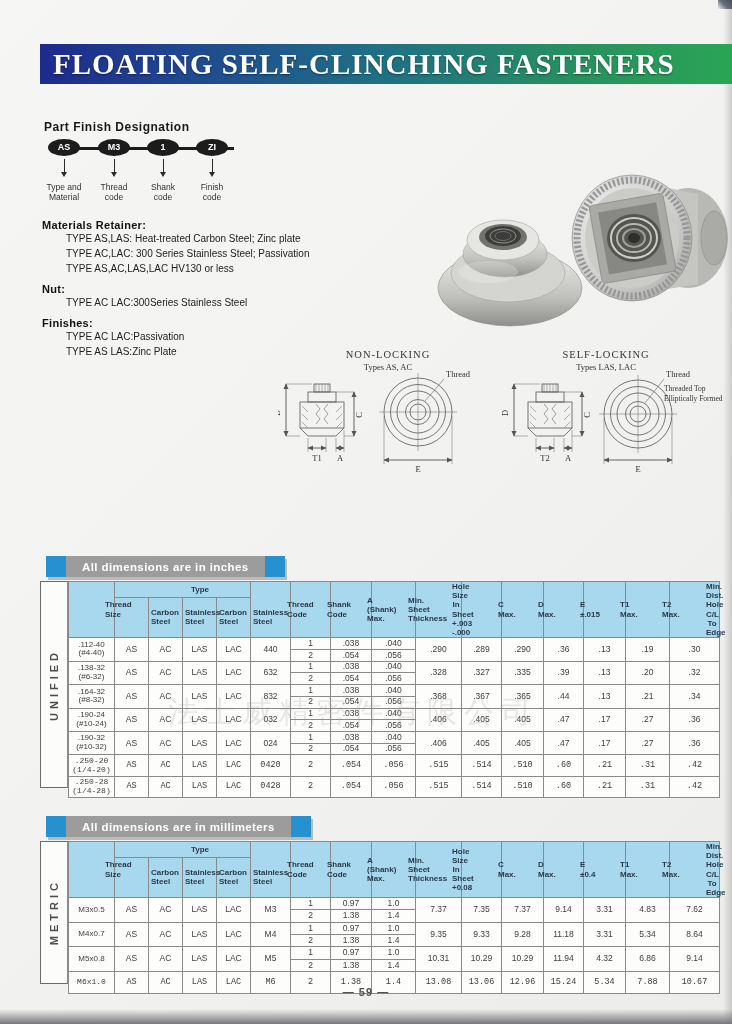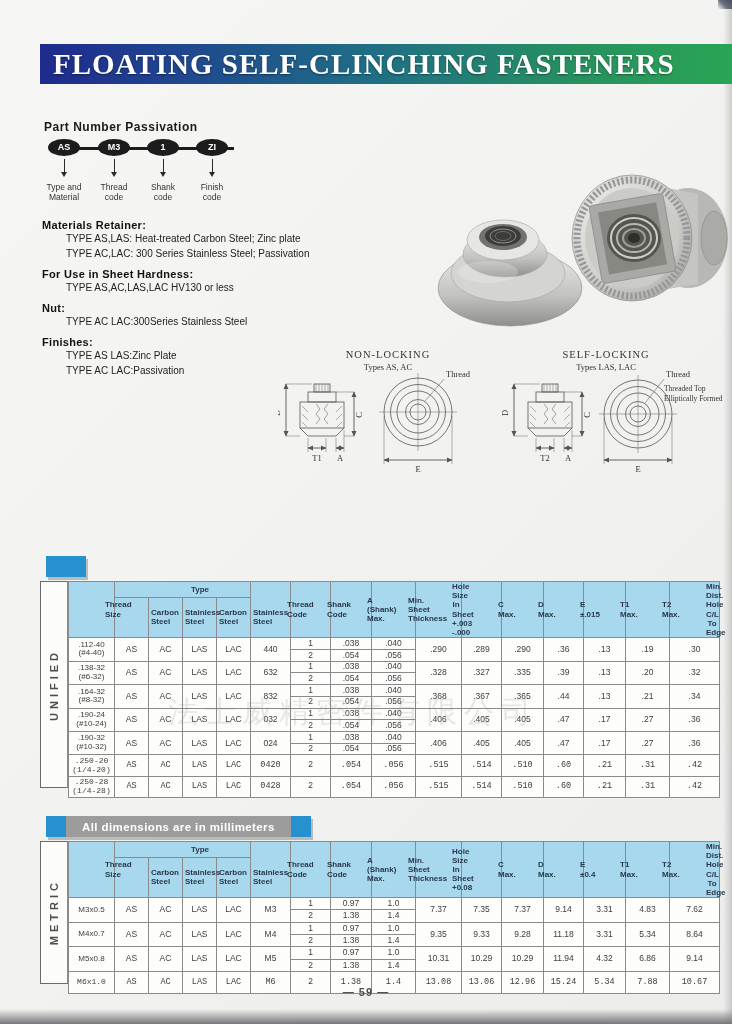--- a/index.html
+++ b/index.html
@@ -72,21 +72,21 @@
 </head>
 <body>
 
 <div id="page">
 
   <div class="corner-smudge"></div>
   <div class="right-edge"></div>
 
   <div class="title-banner">FLOATING SELF-CLINCHING FASTENERS</div>
 
-  <div class="pn-heading">Part Number Passivation</div>
+  <div class="pn-heading">Part Finish Designation</div>
 
   <div class="pn-diagram">
     <div class="pn-line"></div>
     <div class="pn-item" style="left:-4px;">
       <div class="pn-oval">AS</div>
       <div class="pn-stem"></div>
       <div class="pn-head"></div>
       <div class="pn-label">Type and
 Material</div>
     </div>
@@ -110,27 +110,26 @@
       <div class="pn-head"></div>
       <div class="pn-label">Finish
 code</div>
     </div>
   </div>
 
   <div class="specs">
     <div class="spec-heading">Materials Retainer:</div>
     <div class="spec-line">TYPE AS,LAS:  Heat-treated Carbon Steel; Zinc plate</div>
     <div class="spec-line">TYPE AC,LAC:  300 Series Stainless Steel; Passivation</div>
-    <div class="spec-heading">For Use in Sheet Hardness:</div>
     <div class="spec-line">TYPE AS,AC,LAS,LAC  HV130 or less</div>
     <div class="spec-heading">Nut:</div>
     <div class="spec-line">TYPE AC LAC:300Series Stainless Steel</div>
     <div class="spec-heading">Finishes:</div>
+    <div class="spec-line">TYPE AC LAC:Passivation</div>
     <div class="spec-line">TYPE AS LAS:Zinc Plate</div>
-    <div class="spec-line">TYPE AC LAC:Passivation</div>
   </div>
 
   <svg class="photo" style="left:428px; top:170px;" width="166" height="168">
     <defs>
       <linearGradient id="pg1" x1="0" y1="0" x2="0" y2="1">
         <stop offset="0" stop-color="#ececea"></stop>
           <stop offset=".6" stop-color="#c2c2be"></stop>
           <stop offset="1" stop-color="#8f8f8b"></stop>
       </linearGradient>
     </defs>
@@ -267,20 +266,21 @@
       <line x1="98" y1="72" x2="98" y2="118" stroke-width=".5"></line>
       <line x1="166" y1="72" x2="166" y2="118" stroke-width=".5"></line>
       <line x1="98" y1="114" x2="166" y2="114" stroke="#555" marker-start="url(#ar)" marker-end="url(#ar)"></line>
       <text x="132" y="126" font-size="8.5" stroke="none" text-anchor="middle">E</text>
     </g>
   </svg>
 
   <div class="tbl-section sec-inches">
     <div class="tbl-banner">
       <div class="sq"></div>
+      <div class="bar">All dimensions are in inches</div>
       <div class="sq"></div>
     </div>
     <div class="tbl-flex">
       <div class="side-label">
         <span>UNIFIED</span>
       </div>
       <table class="dims">
           <colgroup>
             <col style="width: 46px;">
             <col style="width: 34px;">

